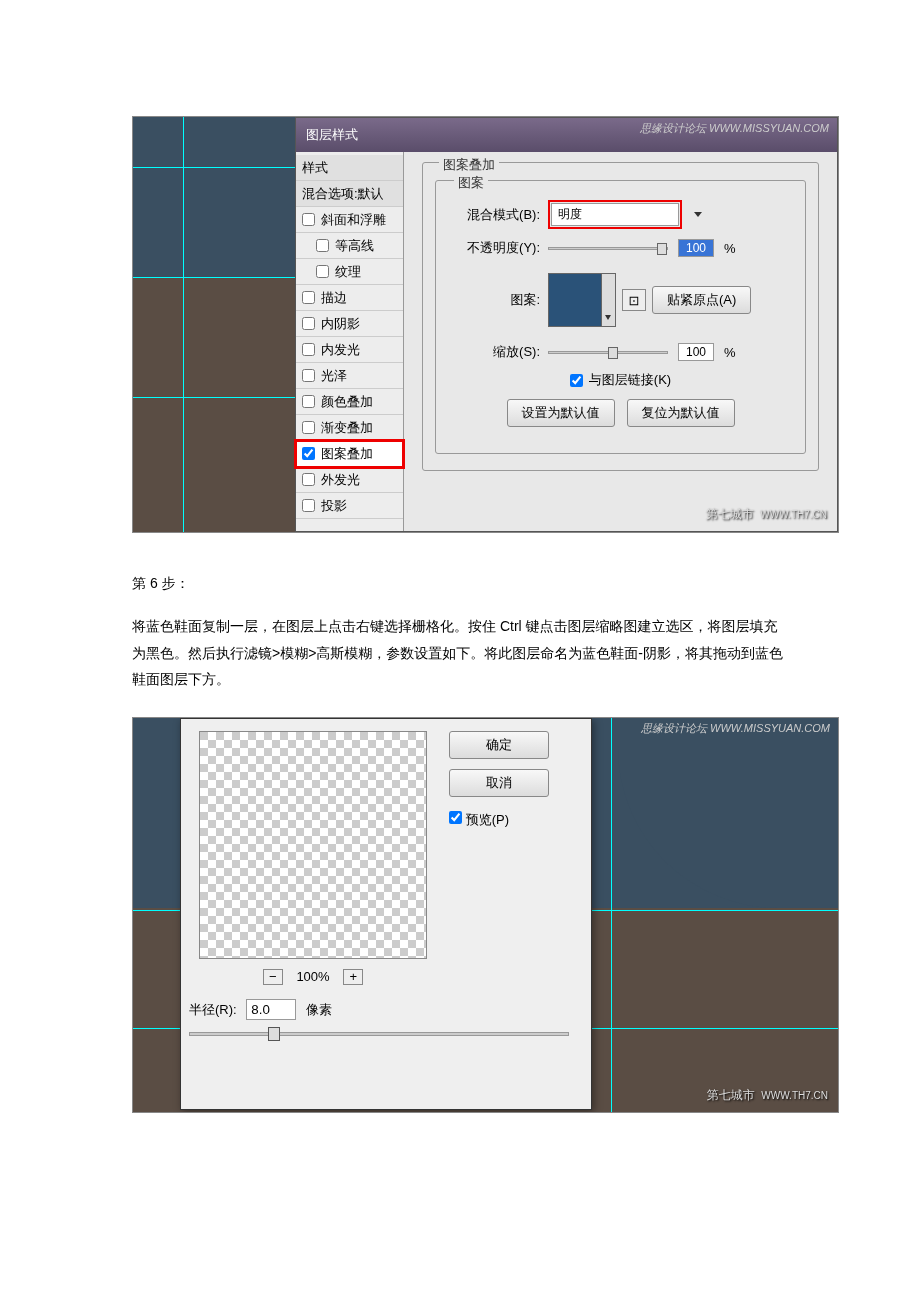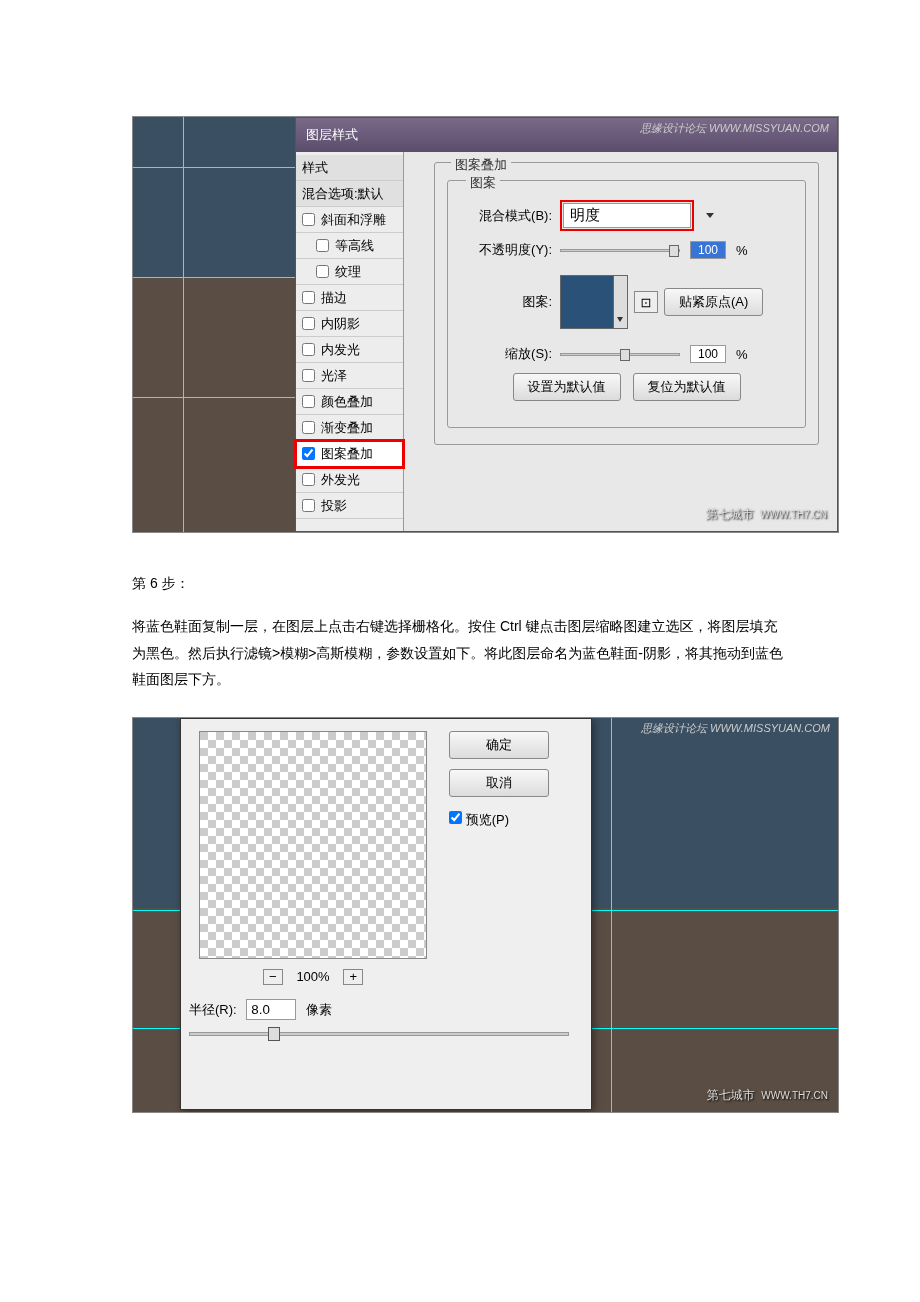--- a/index.html
+++ b/index.html
@@ -9,37 +9,37 @@
     .screenshot1 { width: 707px; height: 417px; position: relative; background: #3a4f61; overflow: hidden; border: 1px solid #888; padding-left: 13px; }
     .canvas-bg { position: absolute; inset: 0; }
     .guide-v { position: absolute; top: 0; bottom: 0; width: 1px; background: #00ffff; }
     .guide-h { position: absolute; left: 0; right: 0; height: 1px; background: #00ffff; }
     .texture-area { position: absolute; left: 0; top: 160px; right: 0; bottom: 0; background: #5a4d44; }
     
     .dialog1 { position: absolute; left: 162px; top: 0; right: 0; bottom: 0; background: #e8e8e8; border: 1px solid #555; }
     .dialog1-titlebar { height: 34px; background: linear-gradient(to bottom, #7a6a8a, #5a4d6a); display: flex; align-items: center; padding: 0 10px; color: #fff; font-size: 13px; position: relative; }
     .watermark-tr { position: absolute; right: 8px; top: 3px; font-size: 11px; color: #ccc; font-style: italic; }
     
-    .dialog1-body { display: flex; height: calc(100% - 34px); gap: 12px; }
+    .dialog1-body { display: flex; height: calc(100% - 34px); }
     .style-list { width: 108px; border-right: 1px solid #999; background: #ededed; padding-top: 3px; }
     .style-item { height: 26px; display: flex; align-items: center; padding: 0 6px; font-size: 13px; border-bottom: 1px solid #ccc; cursor: pointer; }
     .style-item.header { font-weight: normal; background: #e0e0e0; }
     .style-item input[type="checkbox"] { margin-right: 6px; width: 13px; height: 13px; }
     .style-item.indent { padding-left: 20px; }
     .style-item.highlighted { background: #fff; outline: 3px solid #e00; outline-offset: -1px; }
     
     .style-panel { flex: 1; padding: 8px 18px; position: relative; }
     .fieldset-outer { border: 1px solid #999; border-radius: 3px; margin-top: 2px; padding: 6px 12px 16px; }
     .fieldset-inner { border: 1px solid #999; border-radius: 3px; margin-top: 6px; padding: 12px 14px 16px; }
     .legend { font-size: 13px; color: #333; background: #e8e8e8; padding: 0 4px; position: relative; top: -14px; left: 4px; display: inline-block; }
     
     .form-row { display: flex; align-items: center; margin-bottom: 10px; font-size: 13px; }
     .form-label { width: 90px; text-align: right; margin-right: 8px; }
     .red-box { border: 2px solid #e00; display: inline-block; padding: 1px; }
-    .dropdown { background: #fff; border: 1px solid #999; padding: 2px 6px; width: 128px; font-size: 15px; display: inline-block; }
+    .dropdown { background: #fff; border: 1px solid #999; padding: 2px 6px; width: 128px; font-size: 12px; display: inline-block; }
     .dropdown-arrow { display: inline-block; margin-left: 12px; border-top: 5px solid #333; border-left: 4px solid transparent; border-right: 4px solid transparent; }
     .slider-track { width: 120px; height: 3px; background: #ccc; border: 1px solid #999; position: relative; display: inline-block; vertical-align: middle; }
     .slider-thumb { position: absolute; width: 10px; height: 12px; background: #ddd; border: 1px solid #666; top: -5px; }
     .num-input { width: 36px; border: 1px solid #999; padding: 1px 3px; font-size: 12px; text-align: center; background: #fff; }
     .num-input.selected { background: #3874d6; color: #fff; }
     .pattern-swatch { width: 54px; height: 54px; background: #2a5278; border: 1px solid #666; display: inline-block; vertical-align: middle; }
     .swatch-dd { display: inline-block; width: 14px; height: 54px; border: 1px solid #666; border-left: none; background: #ddd; vertical-align: middle; position: relative; }
     .swatch-dd::after { content: ''; position: absolute; bottom: 6px; left: 3px; border-top: 5px solid #333; border-left: 3px solid transparent; border-right: 3px solid transparent; }
     .icon-btn { width: 24px; height: 22px; border: 1px solid #888; background: #eee; display: inline-flex; align-items: center; justify-content: center; margin: 0 6px; font-size: 13px; }
     .ps-button { background: linear-gradient(#f8f8f8, #dcdcdc); border: 1px solid #888; border-radius: 3px; padding: 4px 14px; font-size: 13px; cursor: pointer; }
@@ -171,20 +171,24 @@
               </div>
               <div class="form-row" style="margin-top:16px">
                 <span class="form-label">缩放(S):</span>
                 <span class="slider-track">
                     <span class="slider-thumb" style="left:50%"></span>
                   </span>
                 <span style="width:10px"></span>
                 <span class="num-input">100</span>
                 <span style="margin-left:10px">%</span>
               </div>
+              <div class="form-row" style="justify-content:center">
+                <input type="checkbox" checked="" style="margin-right: 6px;">
+                <span>与图层链接(K)</span>
+              </div>
               <div class="form-row" style="justify-content:center;gap:12px;margin-top:10px">
                 <button class="ps-button">设置为默认值</button>
                 <button class="ps-button">复位为默认值</button>
               </div>
             </div>
           </div>
         </div>
         <div class="watermark-br">
           <span>第七城市</span>&nbsp;&nbsp;<span style="font-size:10px">WWW.TH7.CN</span>
         </div>

